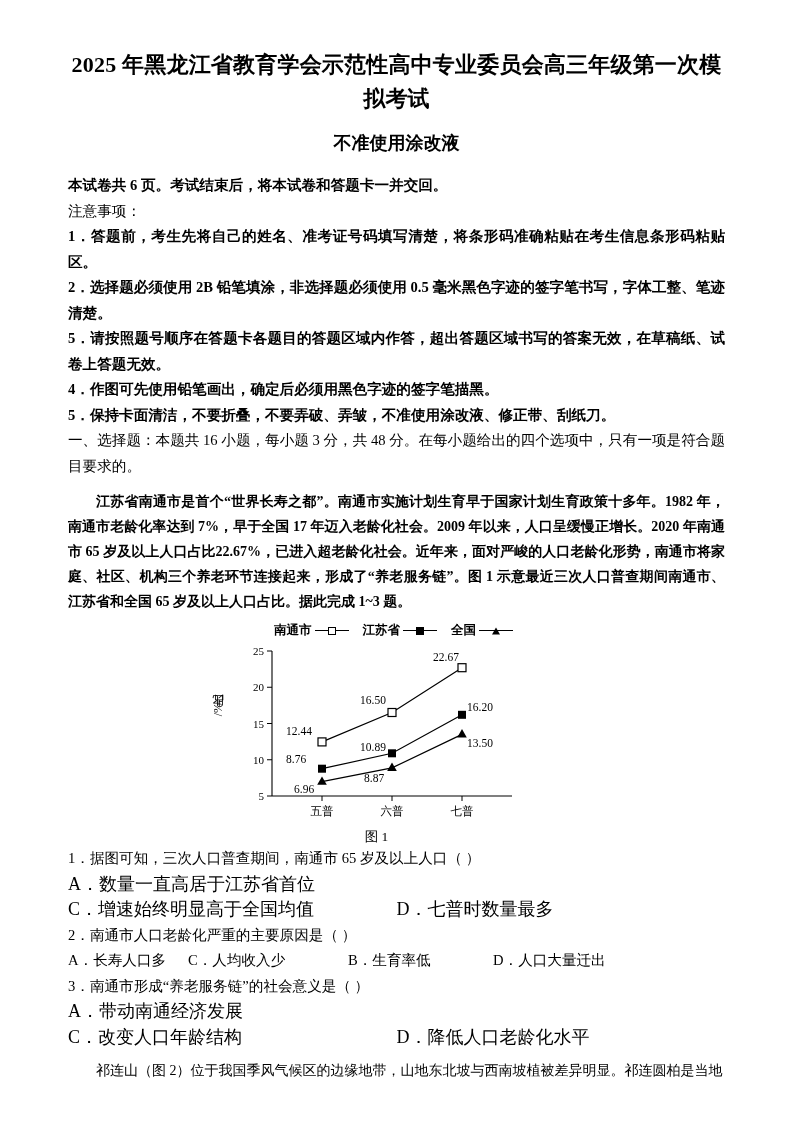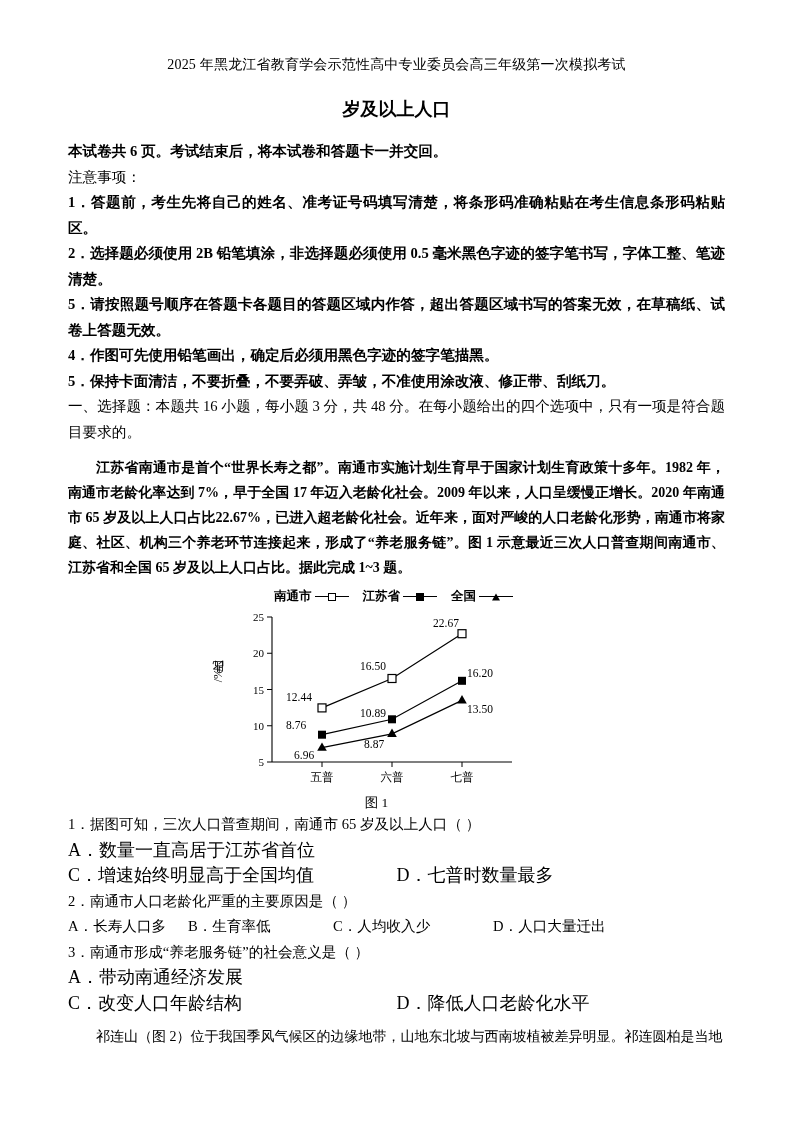--- a/index.html
+++ b/index.html
@@ -20,22 +20,22 @@
     height: 1122px;
     padding: 0;
     box-sizing: border-box;
     position: relative;
   }
   .content {
     margin: 0 68px;
     padding-top: 48px;
   }
   h1.title {
-    font-size: 14px;
-    font-weight: normal;
+    font-size: 22px;
+    font-weight: bold;
     text-align: center;
     line-height: 34px;
     margin: 0;
     letter-spacing: 0.2px;
   }
   h2.subject {
     font-size: 18px;
     font-weight: bold;
     text-align: center;
     margin: 14px 0 0 0;
@@ -160,21 +160,21 @@
     text-justify: inter-ideograph;
   }
 </style>
 </head>
 <body>
 
 <div class="page">
   <div class="content">
 
     <h1 class="title">2025 年黑龙江省教育学会示范性高中专业委员会高三年级第一次模拟考试</h1>
-    <h2 class="subject">岁及以上人口</h2>
+    <h2 class="subject">不准使用涂改液</h2>
 
     <p class="para first bold">本试卷共 6 页。考试结束后，将本试卷和答题卡一并交回。</p>
     <p class="para">注意事项：</p>
     <p class="para bold">1．答题前，考生先将自己的姓名、准考证号码填写清楚，将条形码准确粘贴在考生信息条形码粘贴区。</p>
     <p class="para bold">2．选择题必须使用 2B 铅笔填涂，非选择题必须使用 0.5 毫米黑色字迹的签字笔书写，字体工整、笔迹清楚。</p>
     <p class="para bold">5．请按照题号顺序在答题卡各题目的答题区域内作答，超出答题区域书写的答案无效，在草稿纸、试卷上答题无效。</p>
     <p class="para bold">4．作图可先使用铅笔画出，确定后必须用黑色字迹的签字笔描黑。</p>
     <p class="para bold">5．保持卡面清洁，不要折叠，不要弄破、弄皱，不准使用涂改液、修正带、刮纸刀。</p>
 
     <p class="para">一、选择题：本题共 16 小题，每小题 3 分，共 48 分。在每小题给出的四个选项中，只有一项是符合题目要求的。</p>
@@ -270,22 +270,22 @@
       <span class="c1">A．数量一直高居于江苏省首位</span>
     </div>
     <div class="opt-row">
       <span class="c1">C．增速始终明显高于全国均值</span>
       <span class="c2">D．七普时数量最多</span>
     </div>
 
     <p class="q-line">2．南通市人口老龄化严重的主要原因是（      ）</p>
     <div class="opt-row4">
       <span class="o o1">A．长寿人口多</span>
+      <span class="o o3">C．人均收入少</span>
       <span class="o o2">B．生育率低</span>
-      <span class="o o3">C．人均收入少</span>
       <span class="o o4">D．人口大量迁出</span>
     </div>
 
     <p class="q-line">3．南通市形成“养老服务链”的社会意义是（      ）</p>
     <div class="opt-row">
       <span class="c1">A．带动南通经济发展</span>
     </div>
     <div class="opt-row">
       <span class="c1">C．改变人口年龄结构</span>
       <span class="c2">D．降低人口老龄化水平</span>

